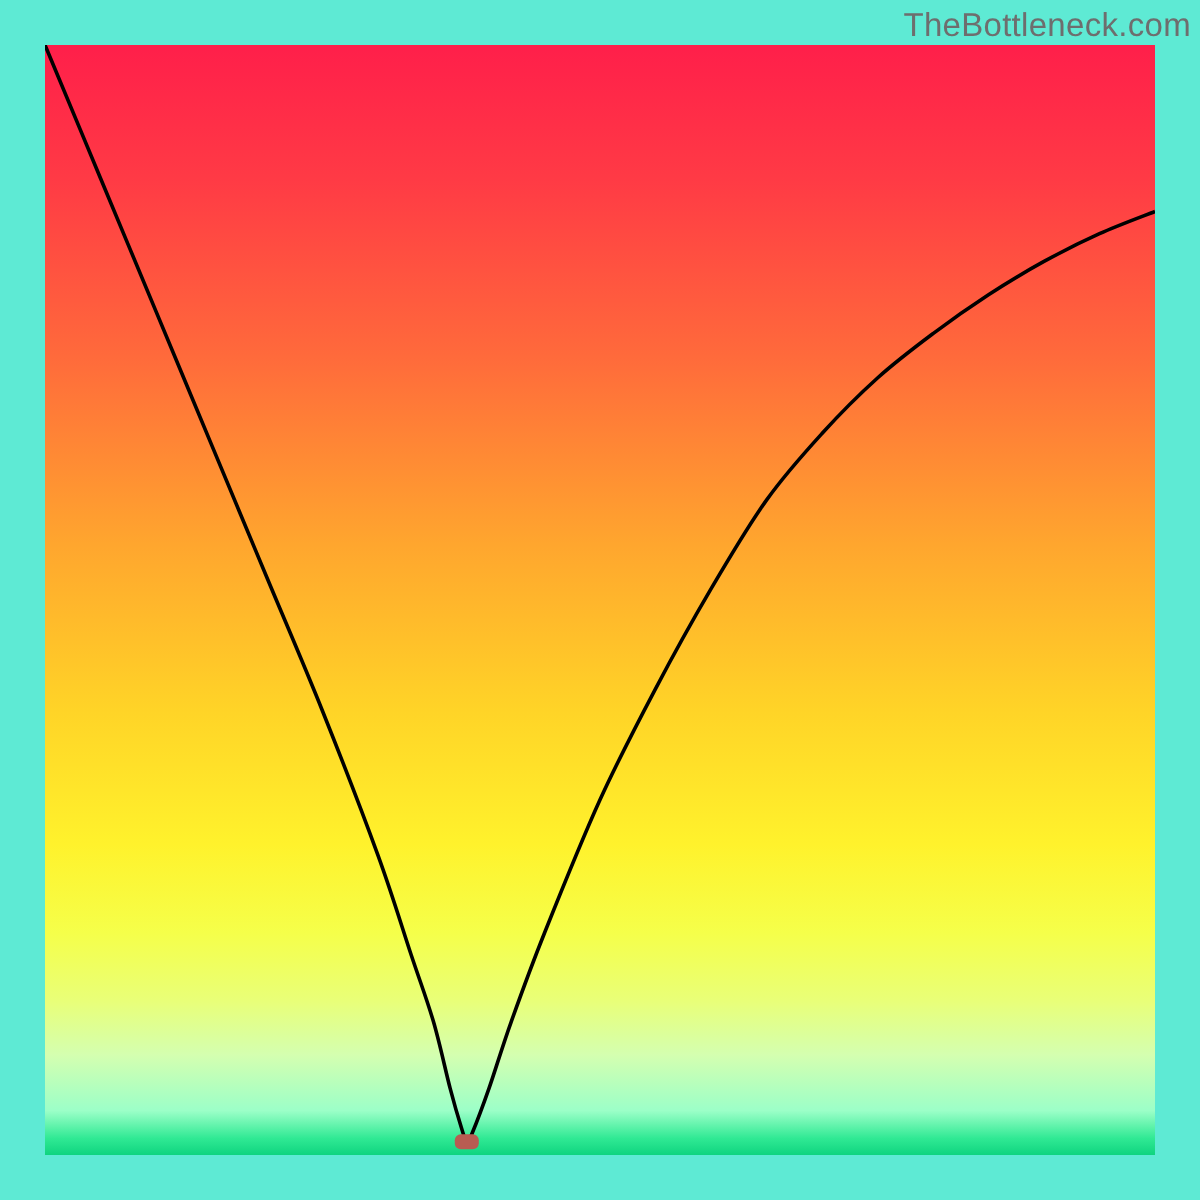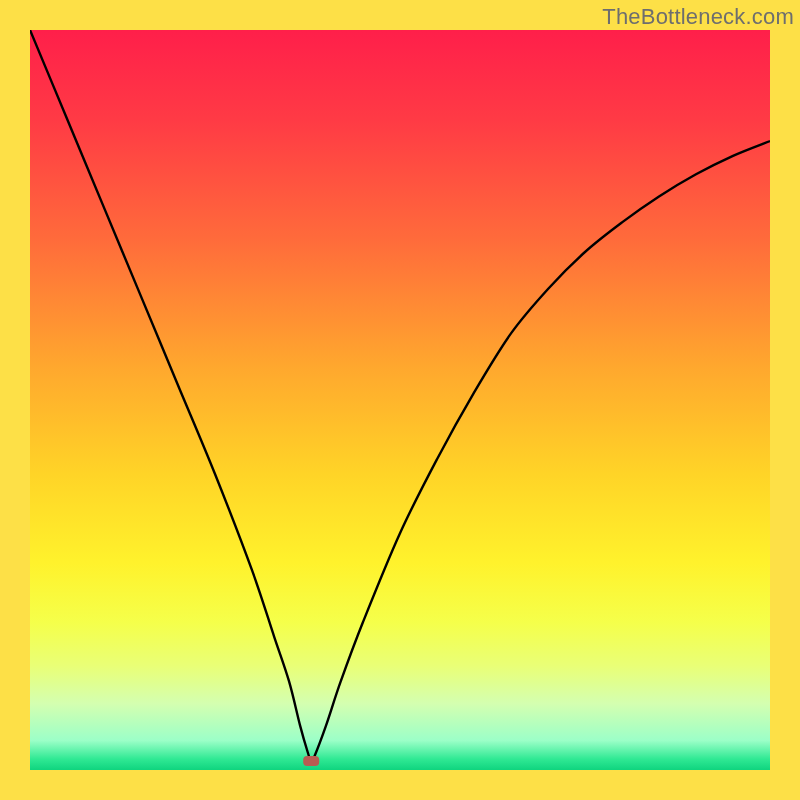--- a/index.html
+++ b/index.html
@@ -8,21 +8,21 @@
     width: 800px;
     height: 800px;
     background: #000;
     font-family: Arial, Helvetica, sans-serif;
     overflow: hidden;
   }
   .stage {
     position: relative;
     width: 800px;
     height: 800px;
-    background: #fde047;
+    background: #5eead4;
   }
   .plot-area {
     position: absolute;
     left: 30px;
     top: 30px;
     width: 740px;
     height: 740px;
   }
   .plot-svg {
     position: absolute;

